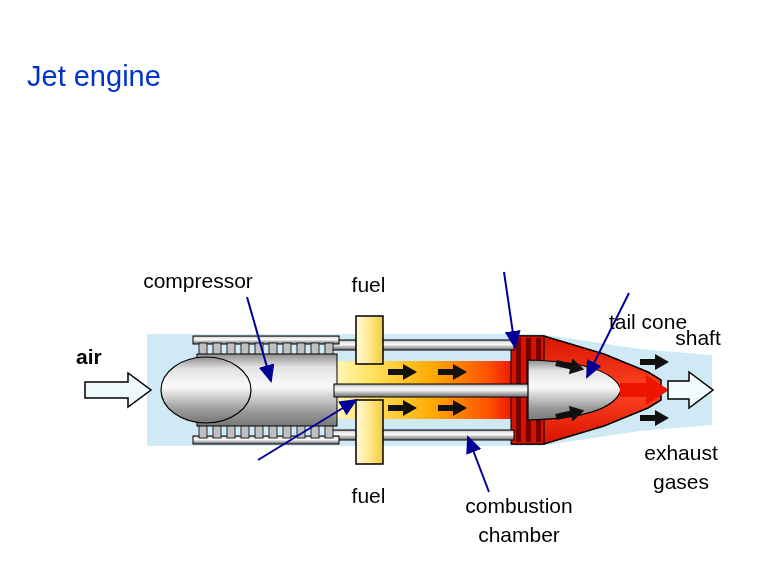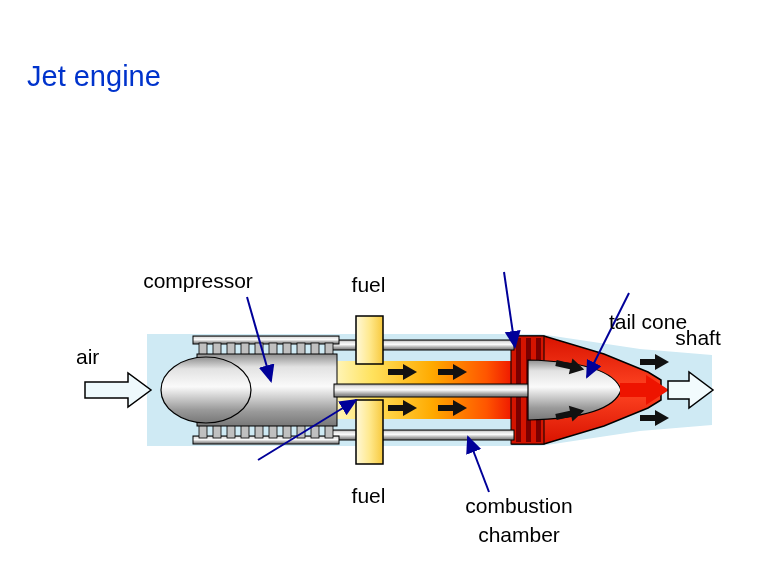--- a/index.html
+++ b/index.html
@@ -4,21 +4,21 @@
 <style>
   html,body{margin:0;padding:0;background:#fff;}
   .page{position:relative;width:783px;height:573px;background:#ffffff;overflow:hidden;
         font-family:"Liberation Sans",sans-serif;}
   .title{position:absolute;left:27px;top:12px;font-size:29px;font-weight:normal;color:#0033cc;margin-top:48px;}
   .para{position:absolute;left:27px;top:52px;width:717px;font-size:27px;line-height:34px;
         color:#000;text-align:justify;}
   svg.diagram{position:absolute;left:0;top:0;}
   .label{position:absolute;font-size:21px;color:#000;white-space:pre-line;
          text-align:center;line-height:29px;}
-  .label.left{text-align:right;}
+  .label.left{text-align:right;font-weight:bold;}
 </style>
 </head>
 <body>
 
 <div class="page">
 
   <div class="title">Jet engine</div>
 
   <svg class="diagram" width="783" height="573" viewBox="0 0 783 573">
     <defs>
@@ -165,14 +165,16 @@
   </svg>
 
   <div class="label left" style="left:76px;top:342px;">air</div>
   <div class="label" style="left:128px;top:266px;width:140px;">compressor</div>
   <div class="label" style="left:341px;top:270px;width:55px;">fuel</div>
   <div class="label" style="left:596px;top:265px;width:104px;margin-top:42px;">tail cone</div>
   <div class="label" style="left:660px;top:323px;width:76px;">shaft</div>
   <div class="label" style="left:341px;top:481px;width:55px;">fuel</div>
   <div class="label" style="left:443px;top:491px;width:152px;">combustion
 chamber</div>
+  <div class="label" style="left:628px;top:438px;width:106px;">exhaust
+gases</div>
 
 </div>
 
 </body></html>

